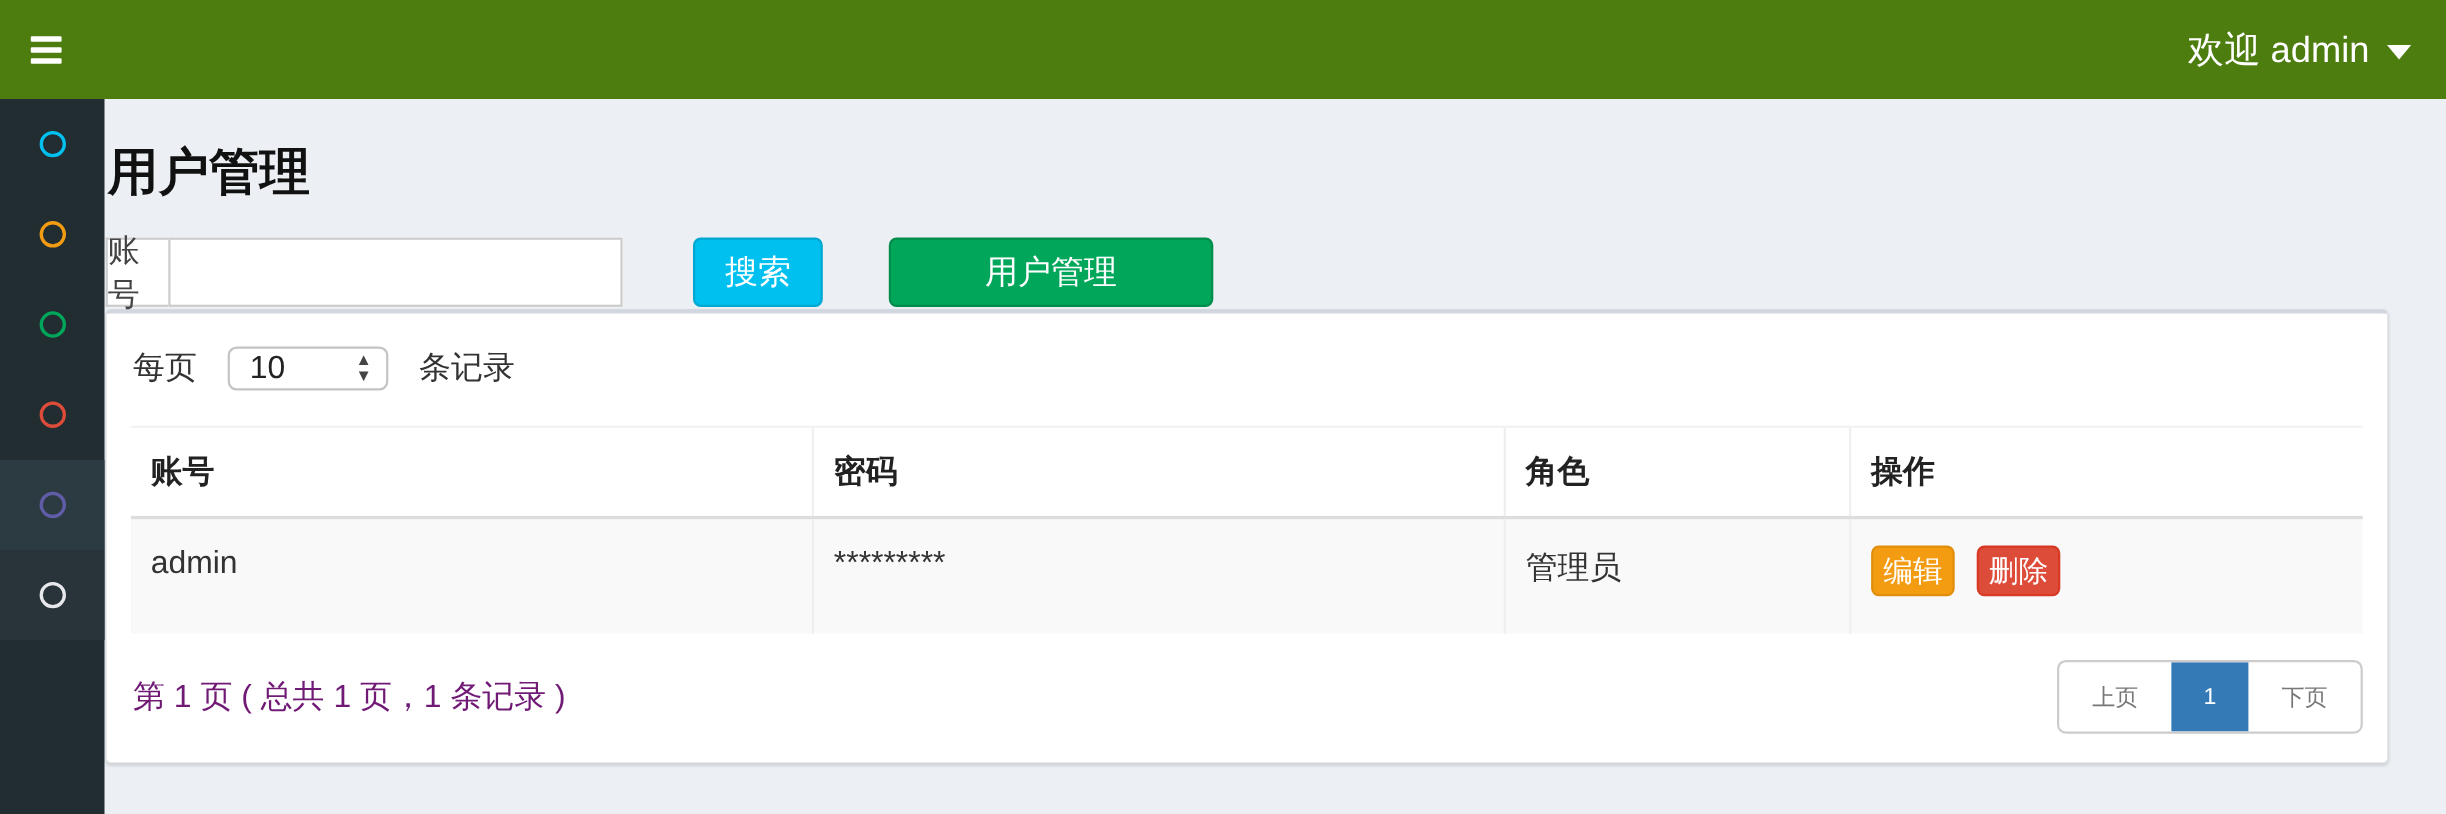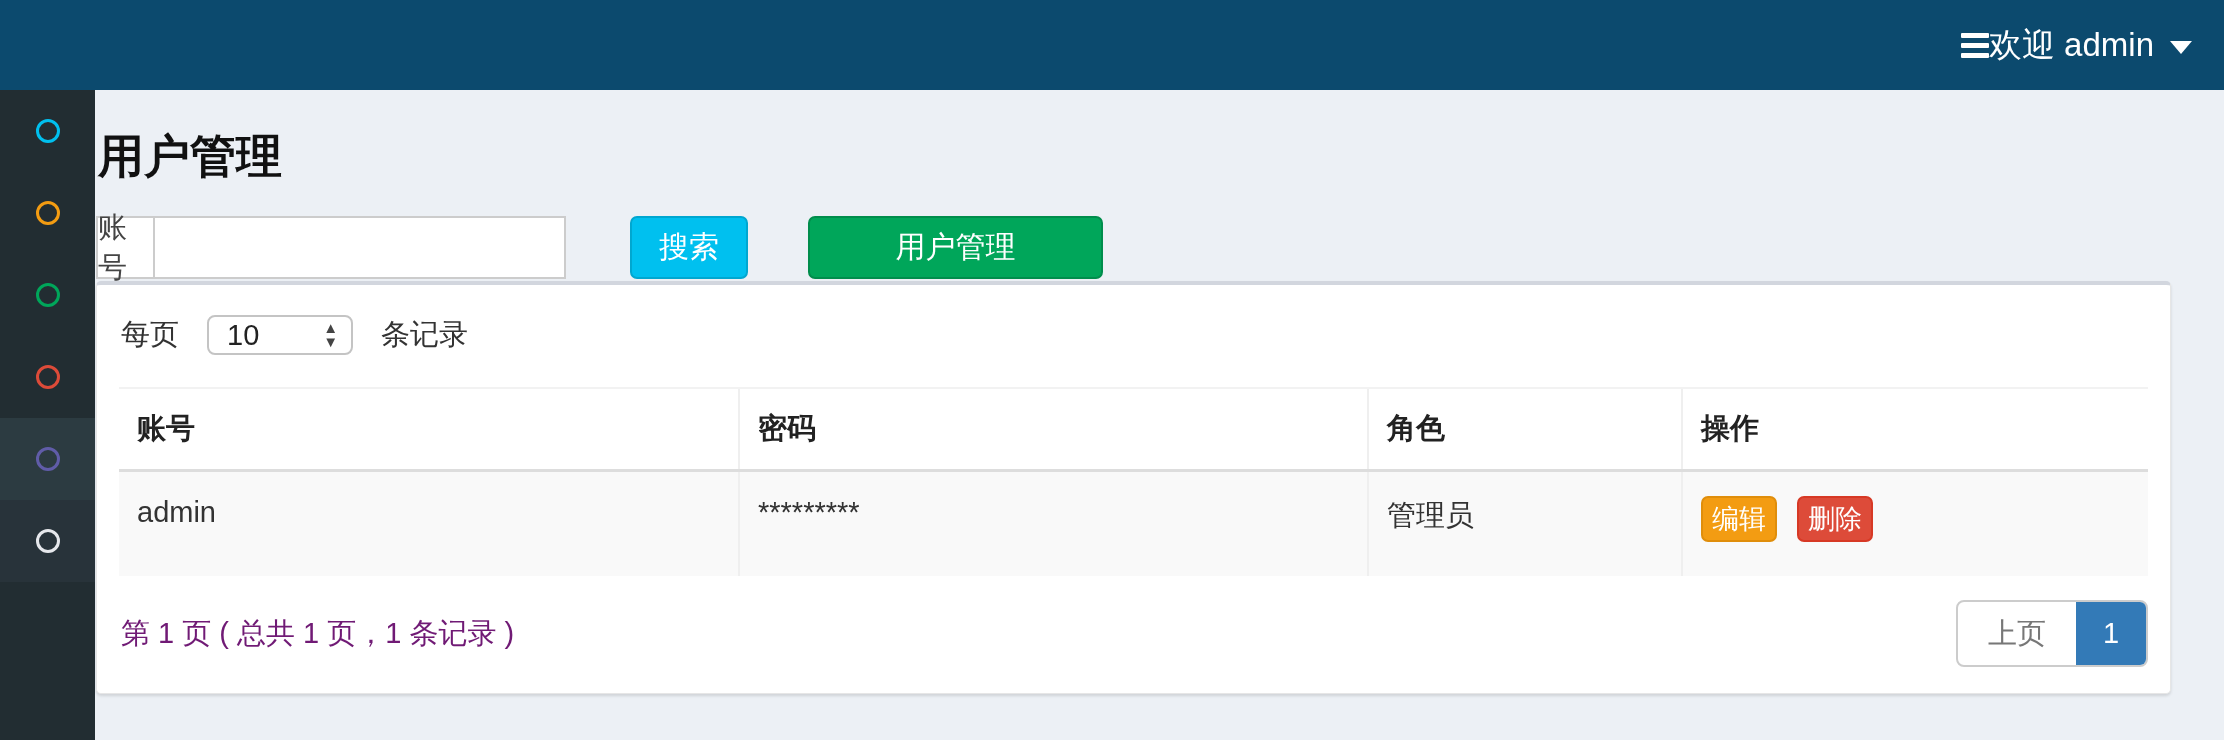--- a/index.html
+++ b/index.html
@@ -10,22 +10,22 @@
   }
 
   
   .navbar { display:flex; height:90px; }
   .logo {
     width:95px; background:#367fa9; color:#fff; font-weight:bold;
     font-size:42px; display:flex; align-items:center; justify-content:center;
     letter-spacing:1px;
   }
   .navbar-main {
-    flex:1; background:#0c4a6e; display:flex; align-items:center;
-    justify-content:flex-end; padding:0 32px 0 28px;
+    flex:1; background:#4d7c0f; display:flex; align-items:center;
+    justify-content:space-between; padding:0 32px 0 28px;
   }
   .hamburger { width:28px; display:flex; flex-direction:column; gap:5px; cursor:pointer; }
   .hamburger span { display:block; height:5px; background:#fff; border-radius:1px; }
   .welcome { color:#fff; font-size:33px; display:flex; align-items:center; gap:16px; cursor:pointer; }
   .caret {
     width:0; height:0; border-left:11px solid transparent;
     border-right:11px solid transparent; border-top:13px solid #fff; margin-top:5px;
   }
 
   
@@ -87,21 +87,21 @@
     cursor:pointer; margin-right:12px;
   }
   .btn-edit   { border:2px solid #e08e0b; }
   .btn-delete { border:2px solid #d73925; }
 
   .pagination-row { display:flex; align-items:center; justify-content:space-between; margin-top:24px; }
   .page-info { font-size:29px; color:#701a75; margin-left:2px; }
   .pagination { display:flex; border:2px solid #ccc; border-radius:8px; overflow:hidden; background:#fff; }
   .page-btn {
     height:63px; display:flex; align-items:center; justify-content:center;
-    font-size:29px; color:#777; cursor:pointer; padding:0 30px;
+    font-size:21px; color:#777; cursor:pointer; padding:0 30px;
   }
   .page-btn + .page-btn { border-left:2px solid #ccc; }
   .page-btn.current { color:#fff; padding:0; min-width:70px; border-left:none; }
   .page-btn.current + .page-btn { border-left:none; }
 </style>
 </head>
 <body>
 
 <div class="navbar">
   <div class="navbar-main">
@@ -191,17 +191,18 @@
           </td>
         </tr>
       </tbody>
     </table>
 
     <div class="pagination-row">
       <span class="page-info">第 1 页 ( 总共 1 页，1 条记录 )</span>
       <div class="pagination">
         <div class="page-btn">上页</div>
         <div class="page-btn current" style="background-color: rgb(51, 122, 183);">1</div>
+        <div class="page-btn">下页</div>
       </div>
     </div>
 
   </div>
 </div>
 
 </body></html>

